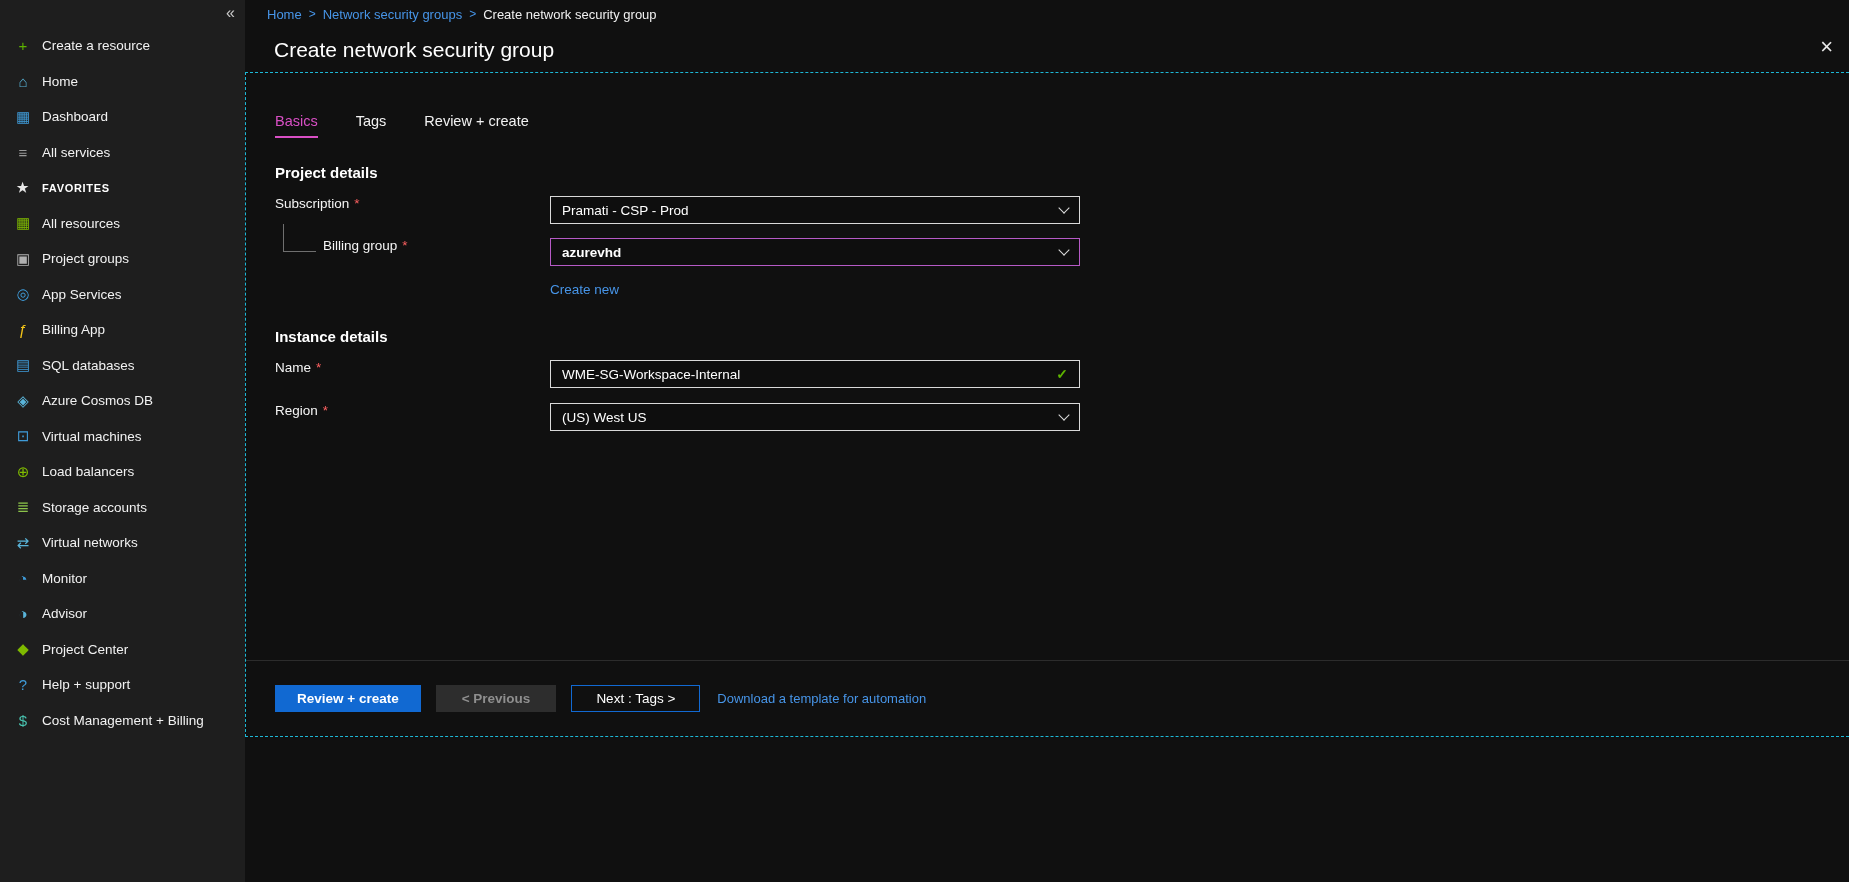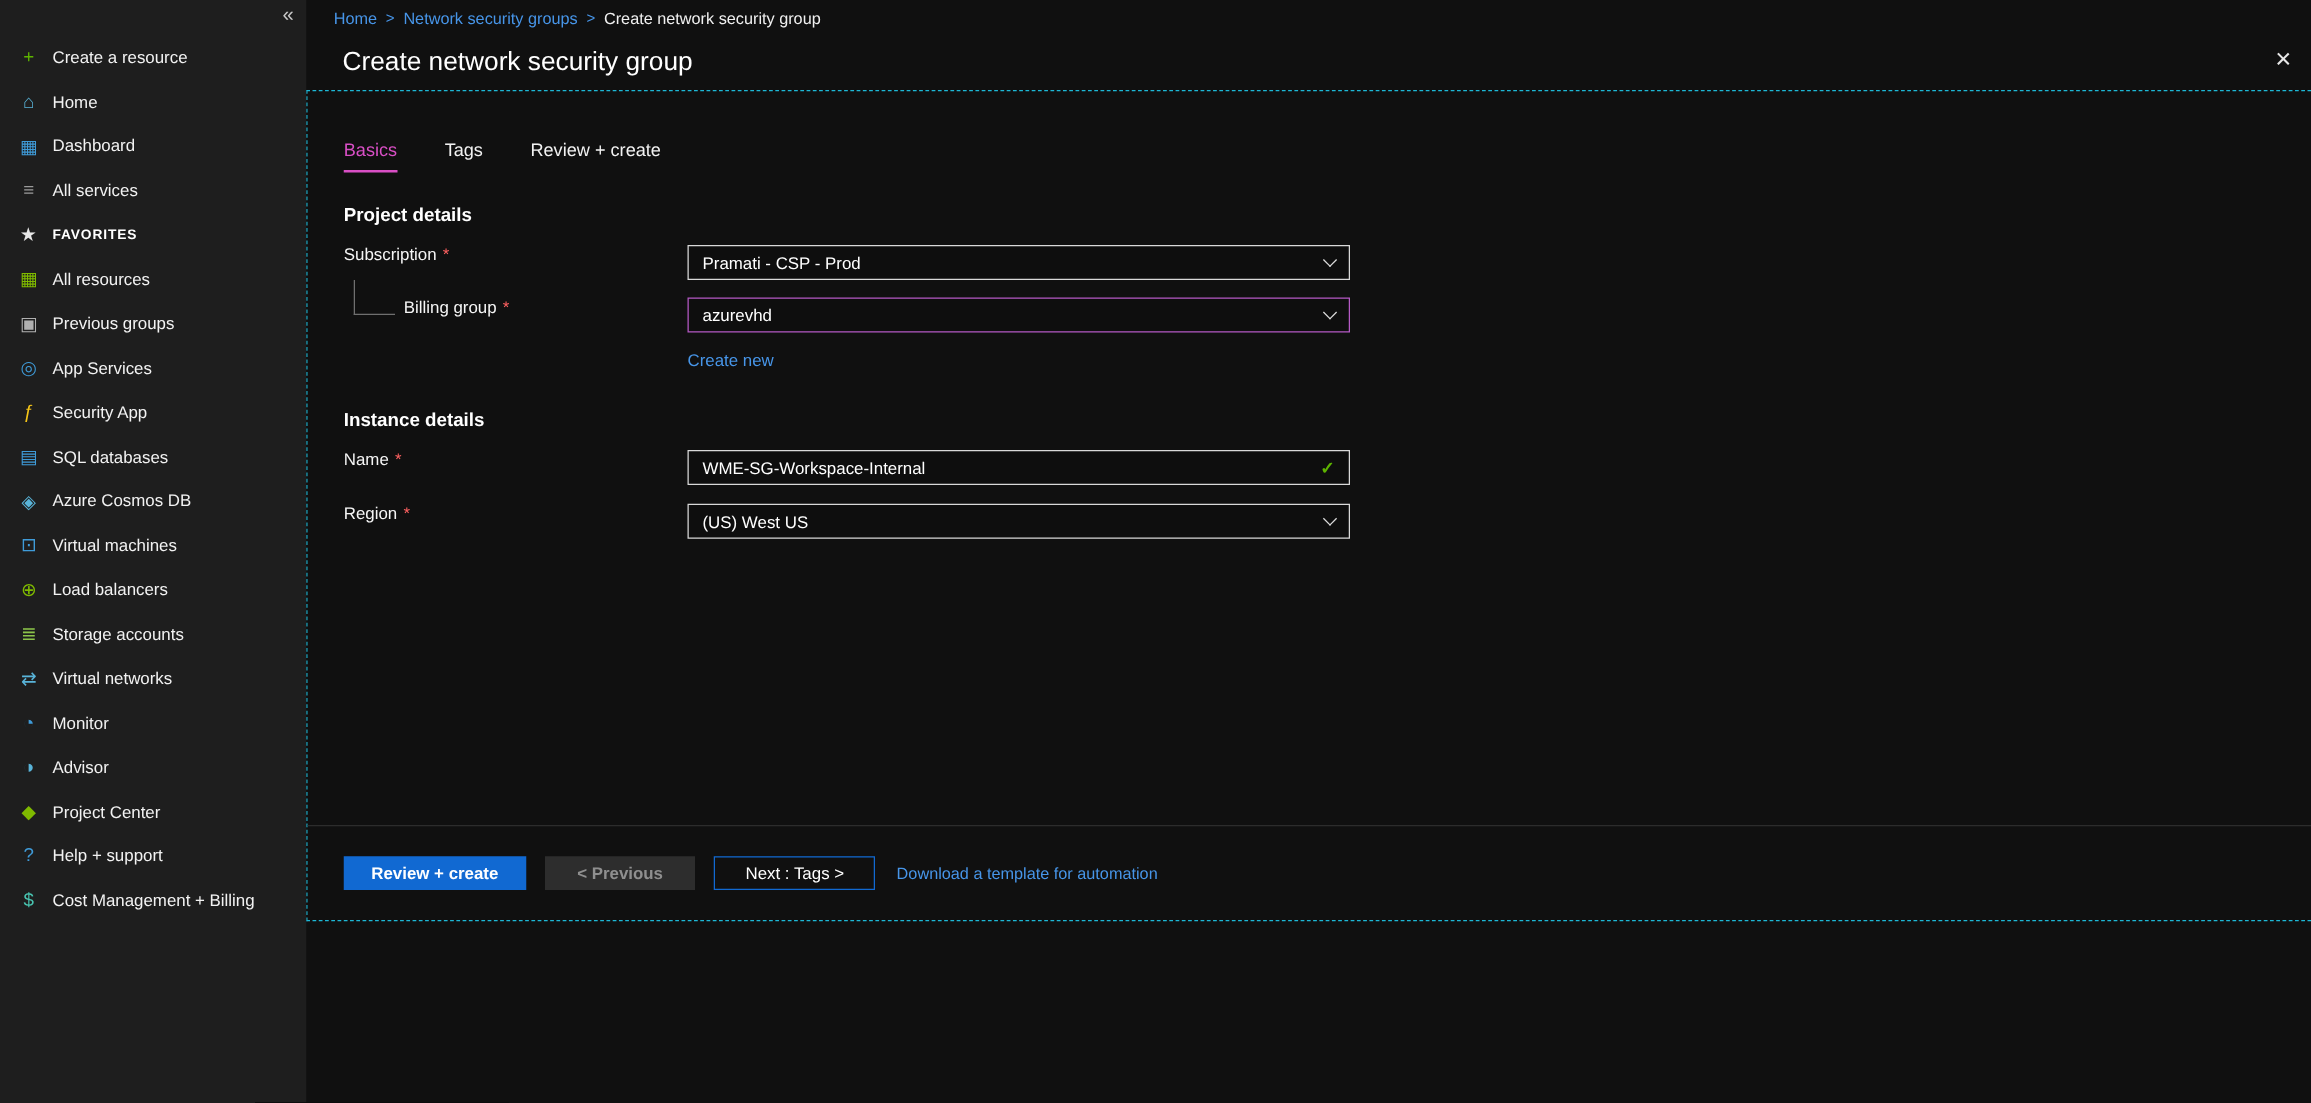--- a/index.html
+++ b/index.html
@@ -44,21 +44,21 @@
   .field-row { display:flex; align-items:center; margin-bottom:14px; }
   .label-cell { width:275px; display:flex; height:28px; font-size:13.5px; color:#f5f5f5; position:relative; }
   .label-cell.indented { padding-left:48px; }
   .connector { position:absolute; left:8px; top:-14px; width:33px; height:28px;
                border-left:1px solid #6f6f6f; border-bottom:1px solid #6f6f6f; }
   .req { color:var(--required-red); margin-left:5px; }
 
   .control { width:530px; height:28px; border:1px solid #d9d9d9; background:#0e0e0e;
              display:flex; align-items:center; justify-content:space-between;
              padding:0 11px; font-size:13.5px; color:#ffffff; cursor:pointer; }
-  .control.focus-magenta { border:1.5px solid var(--focus-magenta); }
+  .control.focus-magenta { border:1.5px solid var(--focus-magenta);font-weight:bold; }
   .chev { width:8px; height:8px; border-right:1.6px solid #dcdcdc; border-bottom:1.6px solid #dcdcdc;
           transform:rotate(45deg); margin-top:-4px; flex:none; }
   .check { color:var(--valid-green); font-weight:bold; font-size:14px; }
 
   .create-new { display:inline-block; margin:-6px 0 0 275px; font-size:13.5px;
                 color:var(--accent-blue); text-decoration:none; cursor:pointer; }
   .spacer-lg { height:30px; }
 
   
   .footer { position:absolute; left:0; right:0; bottom:0; height:76px;
@@ -98,29 +98,29 @@
         <div class="sb-section">
           <span class="sb-icon" style="color: rgb(232, 232, 232);">★</span>
           <span class="sb-label">FAVORITES</span>
         </div>
         <div class="sb-item">
           <span class="sb-icon" style="color: rgb(127, 186, 0);">▦</span>
           <span class="sb-label">All resources</span>
         </div>
         <div class="sb-item">
           <span class="sb-icon" style="color: rgb(176, 176, 176);">▣</span>
-          <span class="sb-label">Previous groups</span>
+          <span class="sb-label">Project groups</span>
         </div>
         <div class="sb-item">
           <span class="sb-icon" style="color: rgb(63, 155, 216);">◎</span>
           <span class="sb-label">App Services</span>
         </div>
         <div class="sb-item">
           <span class="sb-icon" style="color: rgb(245, 197, 24);">ƒ</span>
-          <span class="sb-label">Security App</span>
+          <span class="sb-label">Billing App</span>
         </div>
         <div class="sb-item">
           <span class="sb-icon" style="color: rgb(63, 155, 216);">▤</span>
           <span class="sb-label">SQL databases</span>
         </div>
         <div class="sb-item">
           <span class="sb-icon" style="color: rgb(89, 180, 217);">◈</span>
           <span class="sb-label">Azure Cosmos DB</span>
         </div>
         <div class="sb-item">

